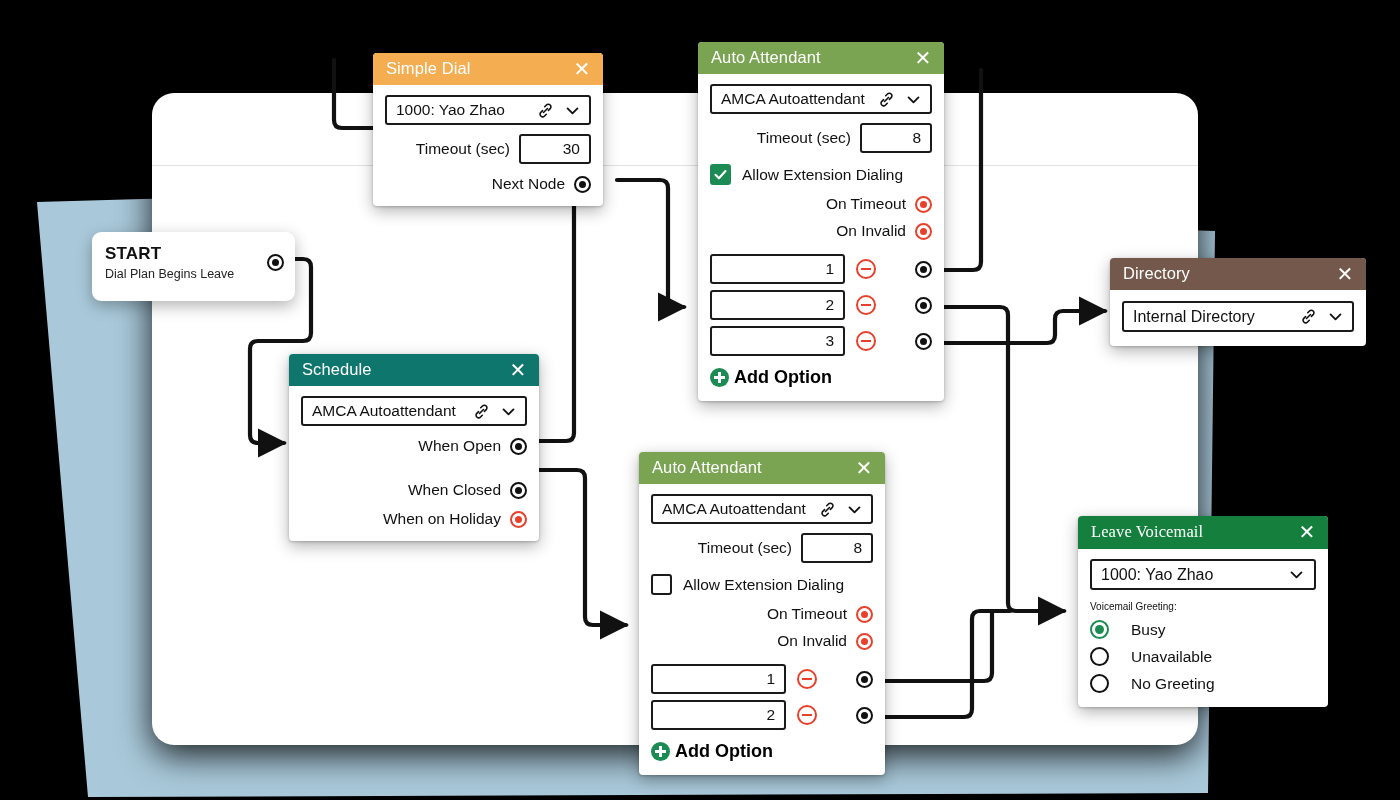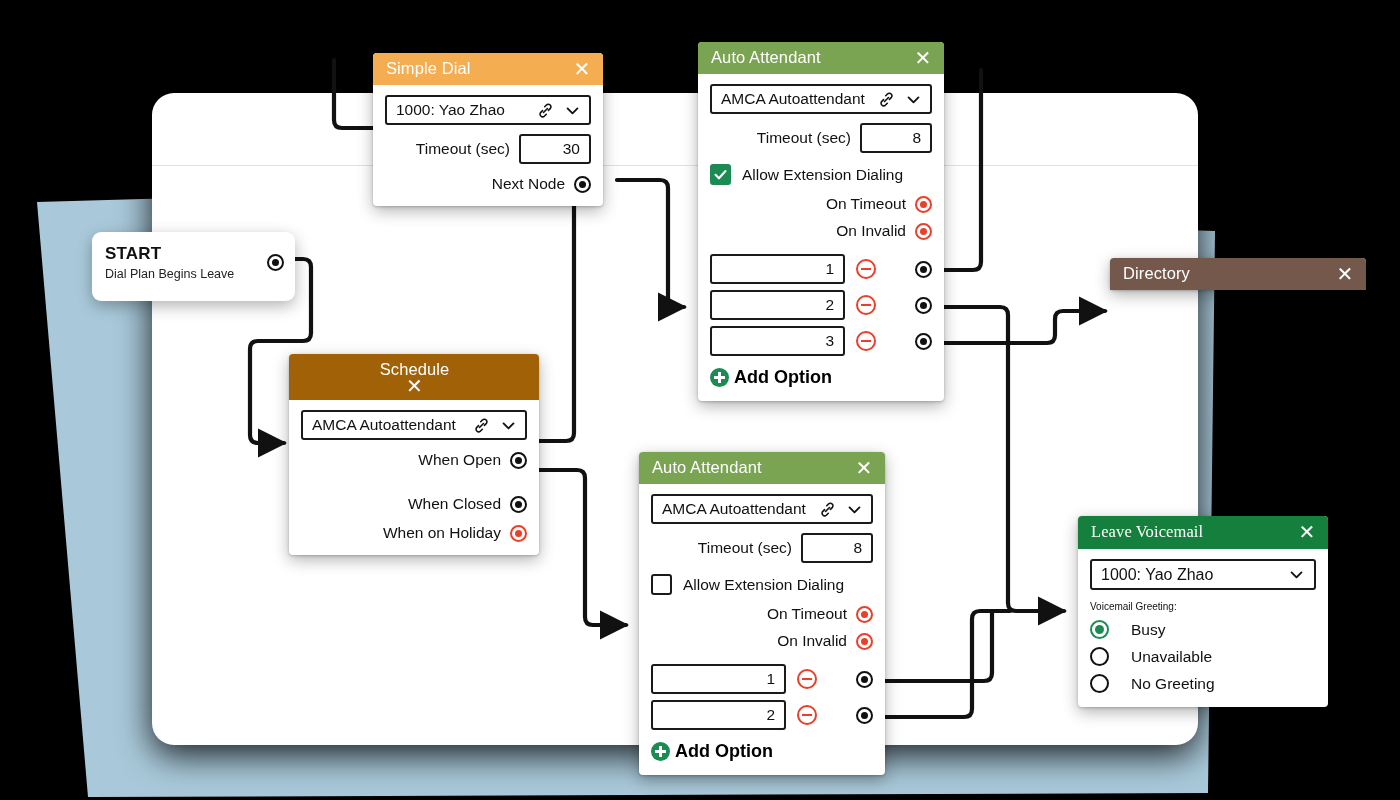--- a/index.html
+++ b/index.html
@@ -260,21 +260,21 @@
       </div>
 
       <div class="add">
         <span class="plus"></span>
         <span class="txt">Add Option</span>
       </div>
     </div>
   </div>
 
   <div class="node" style="left:289px;top:354px;width:250px;">
-    <div class="node-head" style="background:#a16207;flex-direction:column;">
+    <div class="node-head" style="background:#0f766e;">
       <span class="node-title">Schedule</span>
       <span class="node-x">✕</span>
     </div>
     <div class="node-body">
       <div class="select">
         <span class="val">AMCA Autoattendant</span>
         <span class="chain">
           <svg width="19" height="19" viewBox="0 0 24 24" fill="none" stroke="#111" stroke-width="2" stroke-linecap="round">
             <path d="M9.5 14.5 L14.5 9.5"></path>
               <path d="M11 7.2 L13.2 5 a3.3 3.3 0 0 1 4.7 4.7 L15.7 11.9"></path>
@@ -374,20 +374,37 @@
         <span class="txt">Add Option</span>
       </div>
     </div>
   </div>
 
   <div class="node" style="left:1110px;top:258px;width:256px;">
     <div class="node-head" style="background:#74584c;">
       <span class="node-title">Directory</span>
       <span class="node-x">✕</span>
     </div>
+    <div class="node-body" style="padding:11px 12px 14px 12px;">
+      <div class="select" style="height:31px;">
+        <span class="val" style="font-size:16px;">Internal Directory</span>
+        <span class="chain">
+          <svg width="19" height="19" viewBox="0 0 24 24" fill="none" stroke="#111" stroke-width="2" stroke-linecap="round">
+            <path d="M9.5 14.5 L14.5 9.5"></path>
+              <path d="M11 7.2 L13.2 5 a3.3 3.3 0 0 1 4.7 4.7 L15.7 11.9"></path>
+              <path d="M13 16.8 L10.8 19 a3.3 3.3 0 0 1-4.7-4.7 L8.3 12.1"></path>
+          </svg>
+        </span>
+        <span class="caret">
+          <svg width="17" height="17" viewBox="0 0 24 24" fill="none" stroke="#111" stroke-width="2.6" stroke-linecap="round" stroke-linejoin="round">
+              <path d="M5 9l7 7 7-7"></path>
+            </svg>
+        </span>
+      </div>
+    </div>
   </div>
 
   <div class="node" style="left:1078px;top:516px;width:250px;">
     <div class="node-head" style="background:#15803d;font-family:Liberation Serif, serif;">
       <span class="node-title">Leave Voicemail</span>
       <span class="node-x">✕</span>
     </div>
     <div class="node-body" style="padding:10px 12px 14px 12px;">
       <div class="plain-select">
         <span class="val">1000: Yao Zhao</span>

